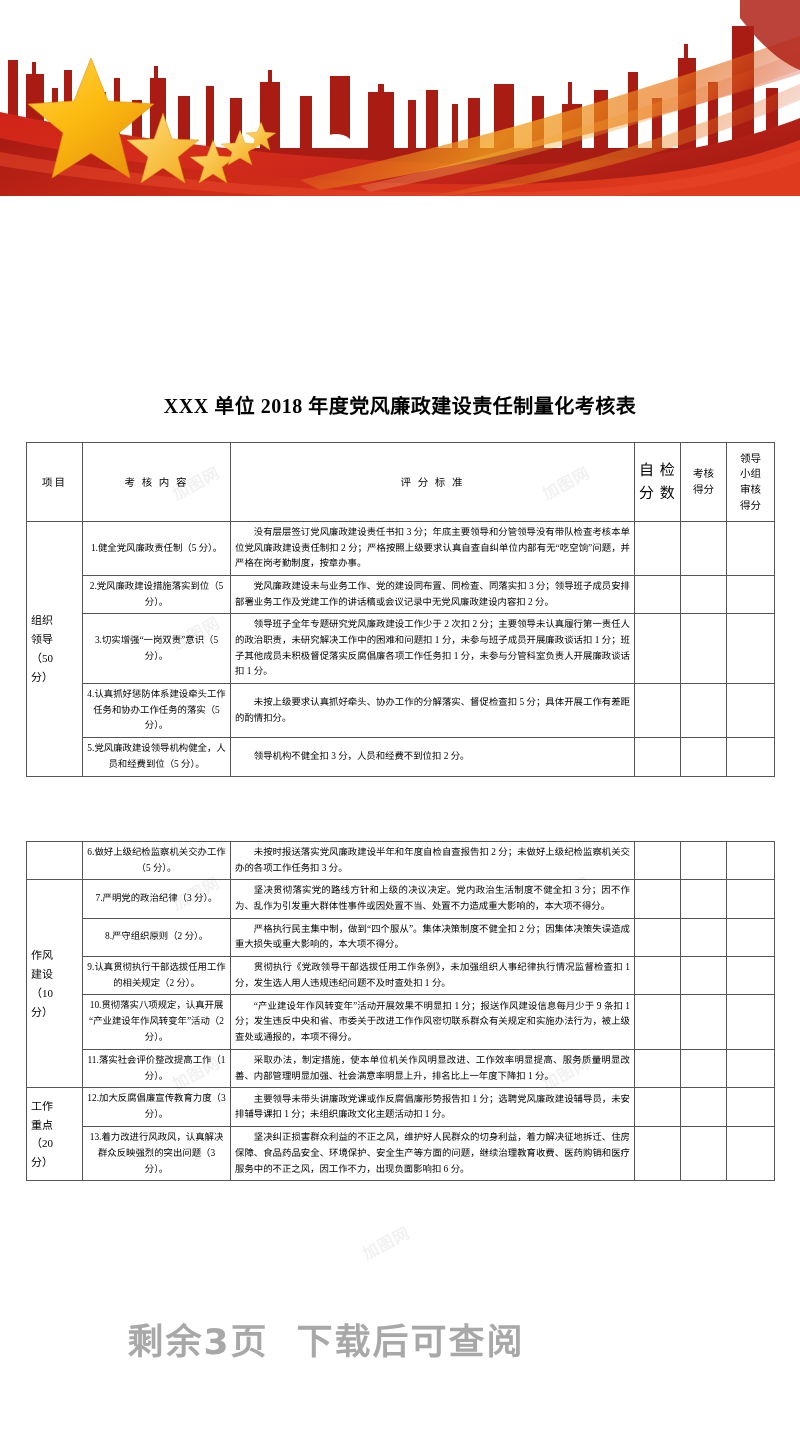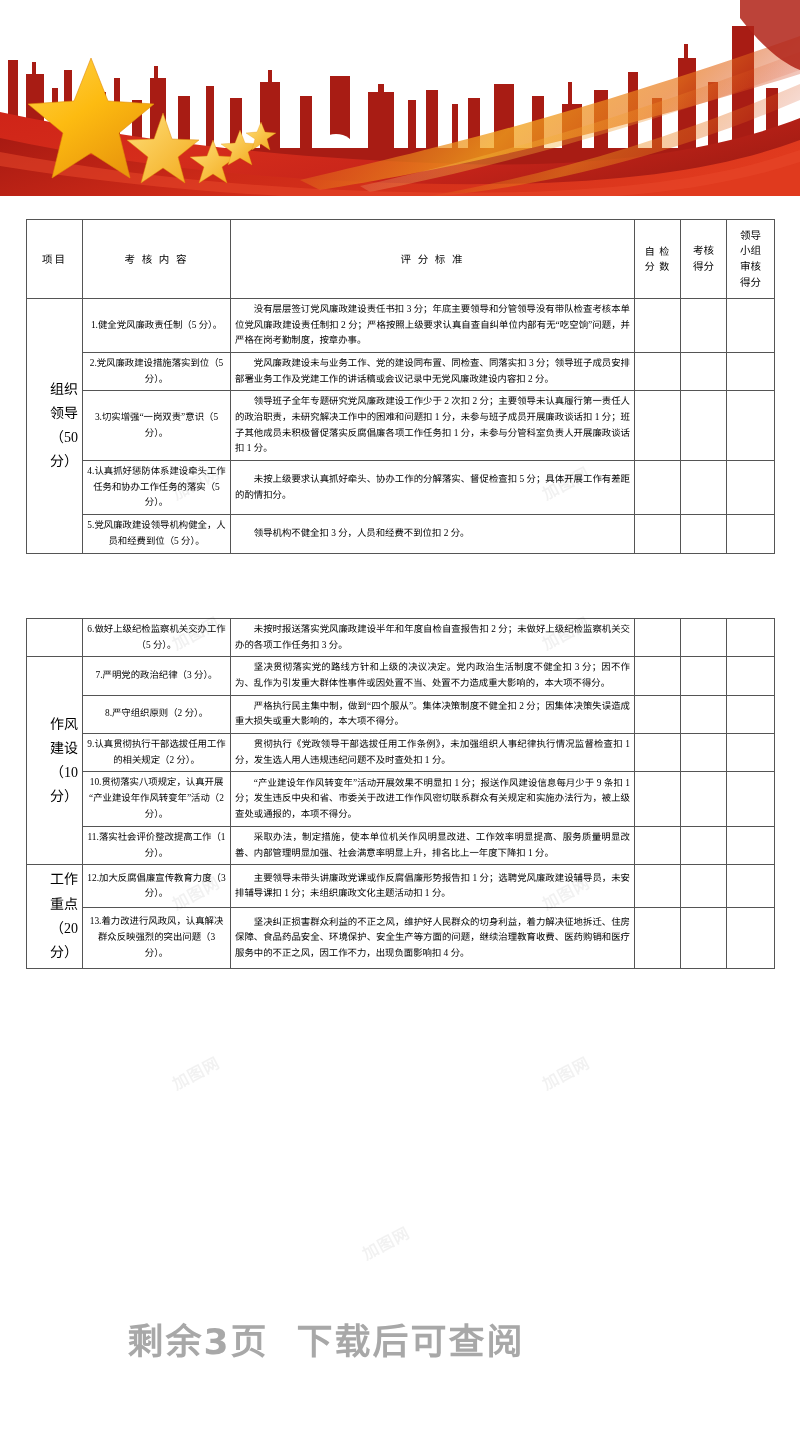--- a/index.html
+++ b/index.html
@@ -76,27 +76,27 @@
   tr.head td {
     text-align: center;
     height: 72px;
     letter-spacing: 2px;
     font-size: 10.5px;
   }
   tr.head td.tight { letter-spacing: 0; line-height: 1.5; }
   tr.head td.narrow {
     letter-spacing: 1px;
     line-height: 1.52;
-    font-size: 10px;
+    font-size: 15px;
   }
 
   
   td.group {
-    text-align: right;
-    font-size: 14px;
+    text-align: left;
+    font-size: 11px;
     line-height: 1.72;
   }
   
   td.content {
     text-align: center;
     line-height: 1.68;
     padding: 4px 5px;
   }
   
   td.crit {
@@ -239,20 +239,21 @@
       <polygon fill="url(#gradStarB)" stroke="#e08c08" stroke-width="0.5" points="163,113 172,139 199,140 178,157 185,183 163,168 141,183 148,157 127,140 154,139"></polygon>
       <polygon fill="url(#gradStarB)" stroke="#e08c08" stroke-width="0.4" points="213,140 219,156 236,157 222,167 227,183 213,174 199,183 204,167 190,157 207,156"></polygon>
       <polygon fill="url(#gradStarB)" stroke="#e08c08" stroke-width="0.3" points="240,130 245,143 259,144 248,152 252,165 240,158 228,165 232,152 221,144 235,143"></polygon>
       <polygon fill="url(#gradStarB)" stroke="#e08c08" stroke-width="0.3" points="261,122 265,132 276,133 267,139 270,150 261,144 252,150 255,139 246,133 257,132"></polygon>
     </g>
   </svg>
 </div>
 
 <div class="doc">
 
+  <h1 class="doc-title">XXX 单位 2018 年度党风廉政建设责任制量化考核表</h1>
 
   <div class="tbl-wrap first">
     <table class="kpi">
       <colgroup>
         <col class="c-item">
           <col class="c-content">
           <col class="c-crit">
         <col class="c-self">
           <col class="c-score">
           <col class="c-review">
@@ -398,21 +399,21 @@
             <div>分）</div>
           </td>
           <td class="content">12.加大反腐倡廉宣传教育力度（3 分）。</td>
           <td class="crit">主要领导未带头讲廉政党课或作反腐倡廉形势报告扣 1 分；选聘党风廉政建设辅导员，未安排辅导课扣 1 分；未组织廉政文化主题活动扣 1 分。</td>
           <td class="blankcell"></td>
           <td class="blankcell"></td>
           <td class="blankcell"></td>
         </tr>
         <tr>
           <td class="content">13.着力改进行风政风，认真解决群众反映强烈的突出问题（3 分）。</td>
-          <td class="crit">坚决纠正损害群众利益的不正之风，维护好人民群众的切身利益，着力解决征地拆迁、住房保障、食品药品安全、环境保护、安全生产等方面的问题，继续治理教育收费、医药购销和医疗服务中的不正之风，因工作不力，出现负面影响扣 4 分。</td>
+          <td class="crit">坚决纠正损害群众利益的不正之风，维护好人民群众的切身利益，着力解决征地拆迁、住房保障、食品药品安全、环境保护、安全生产等方面的问题，继续治理教育收费、医药购销和医疗服务中的不正之风，因工作不力，出现负面影响扣 6 分。</td>
           <td class="blankcell"></td>
           <td class="blankcell"></td>
           <td class="blankcell"></td>
         </tr>
       </tbody>
     </table>
   </div>
 </div>
 
 <div class="wm" style="left:170px; top:470px;">加图网</div>

